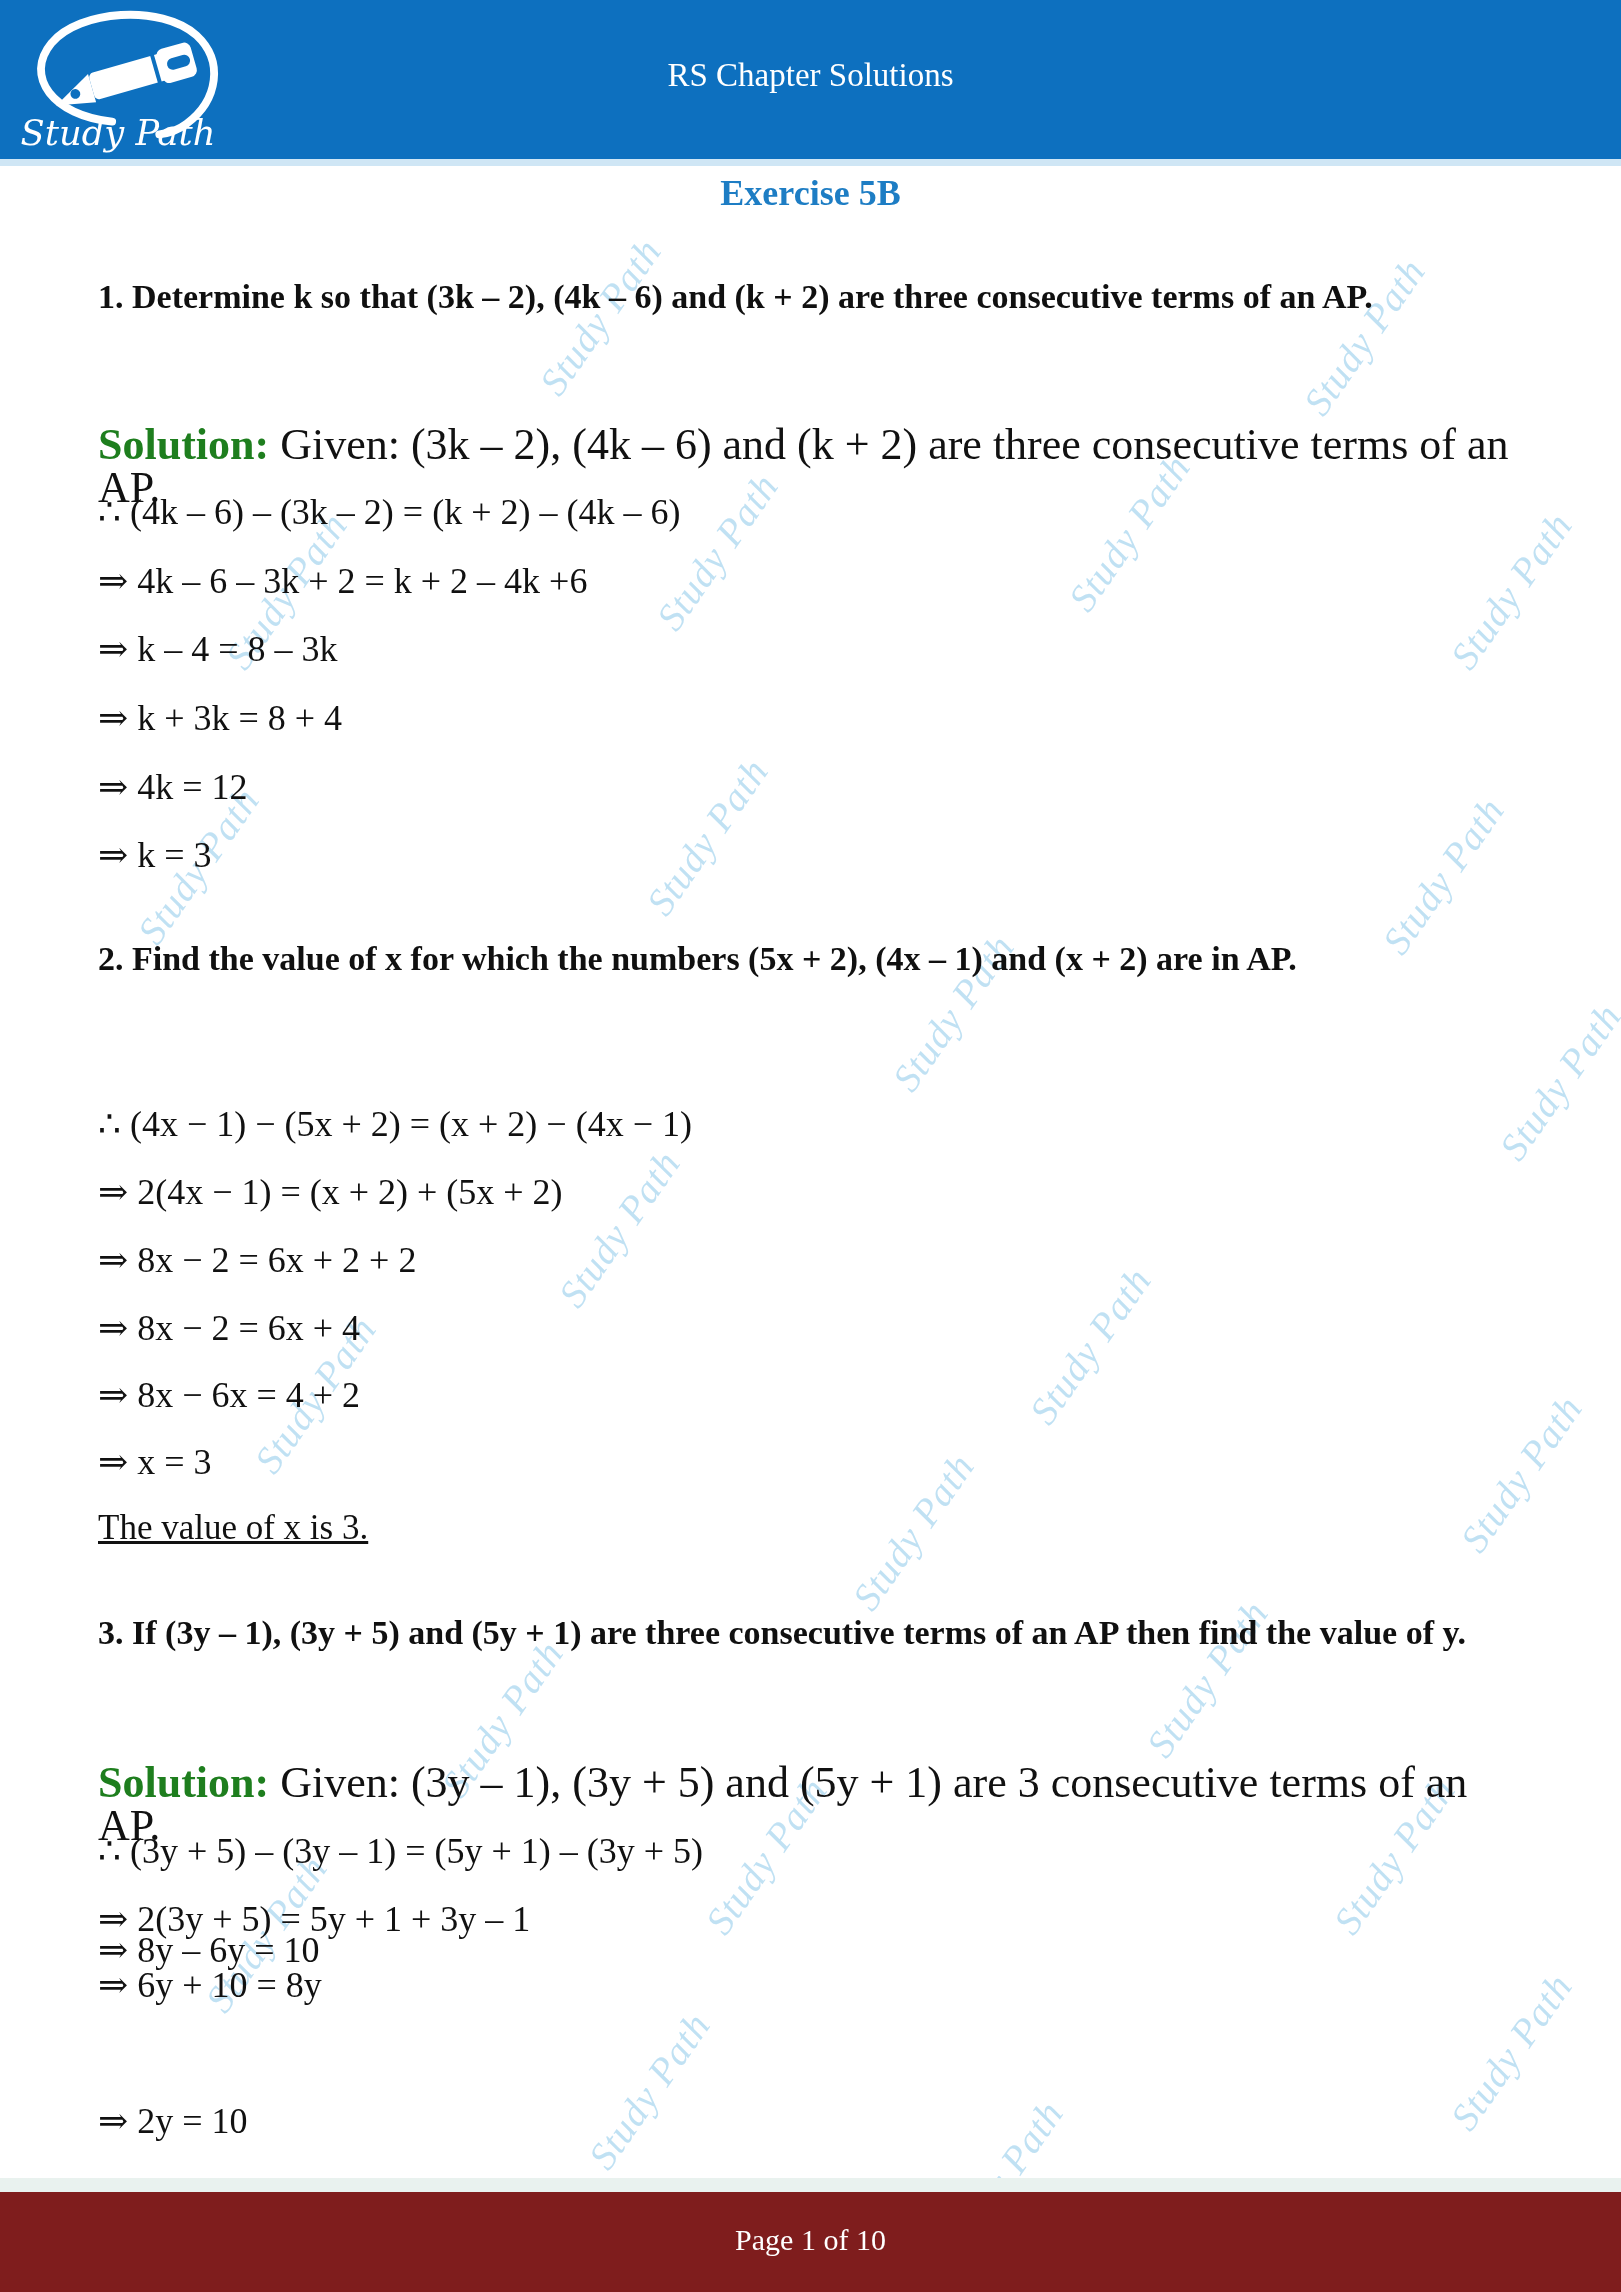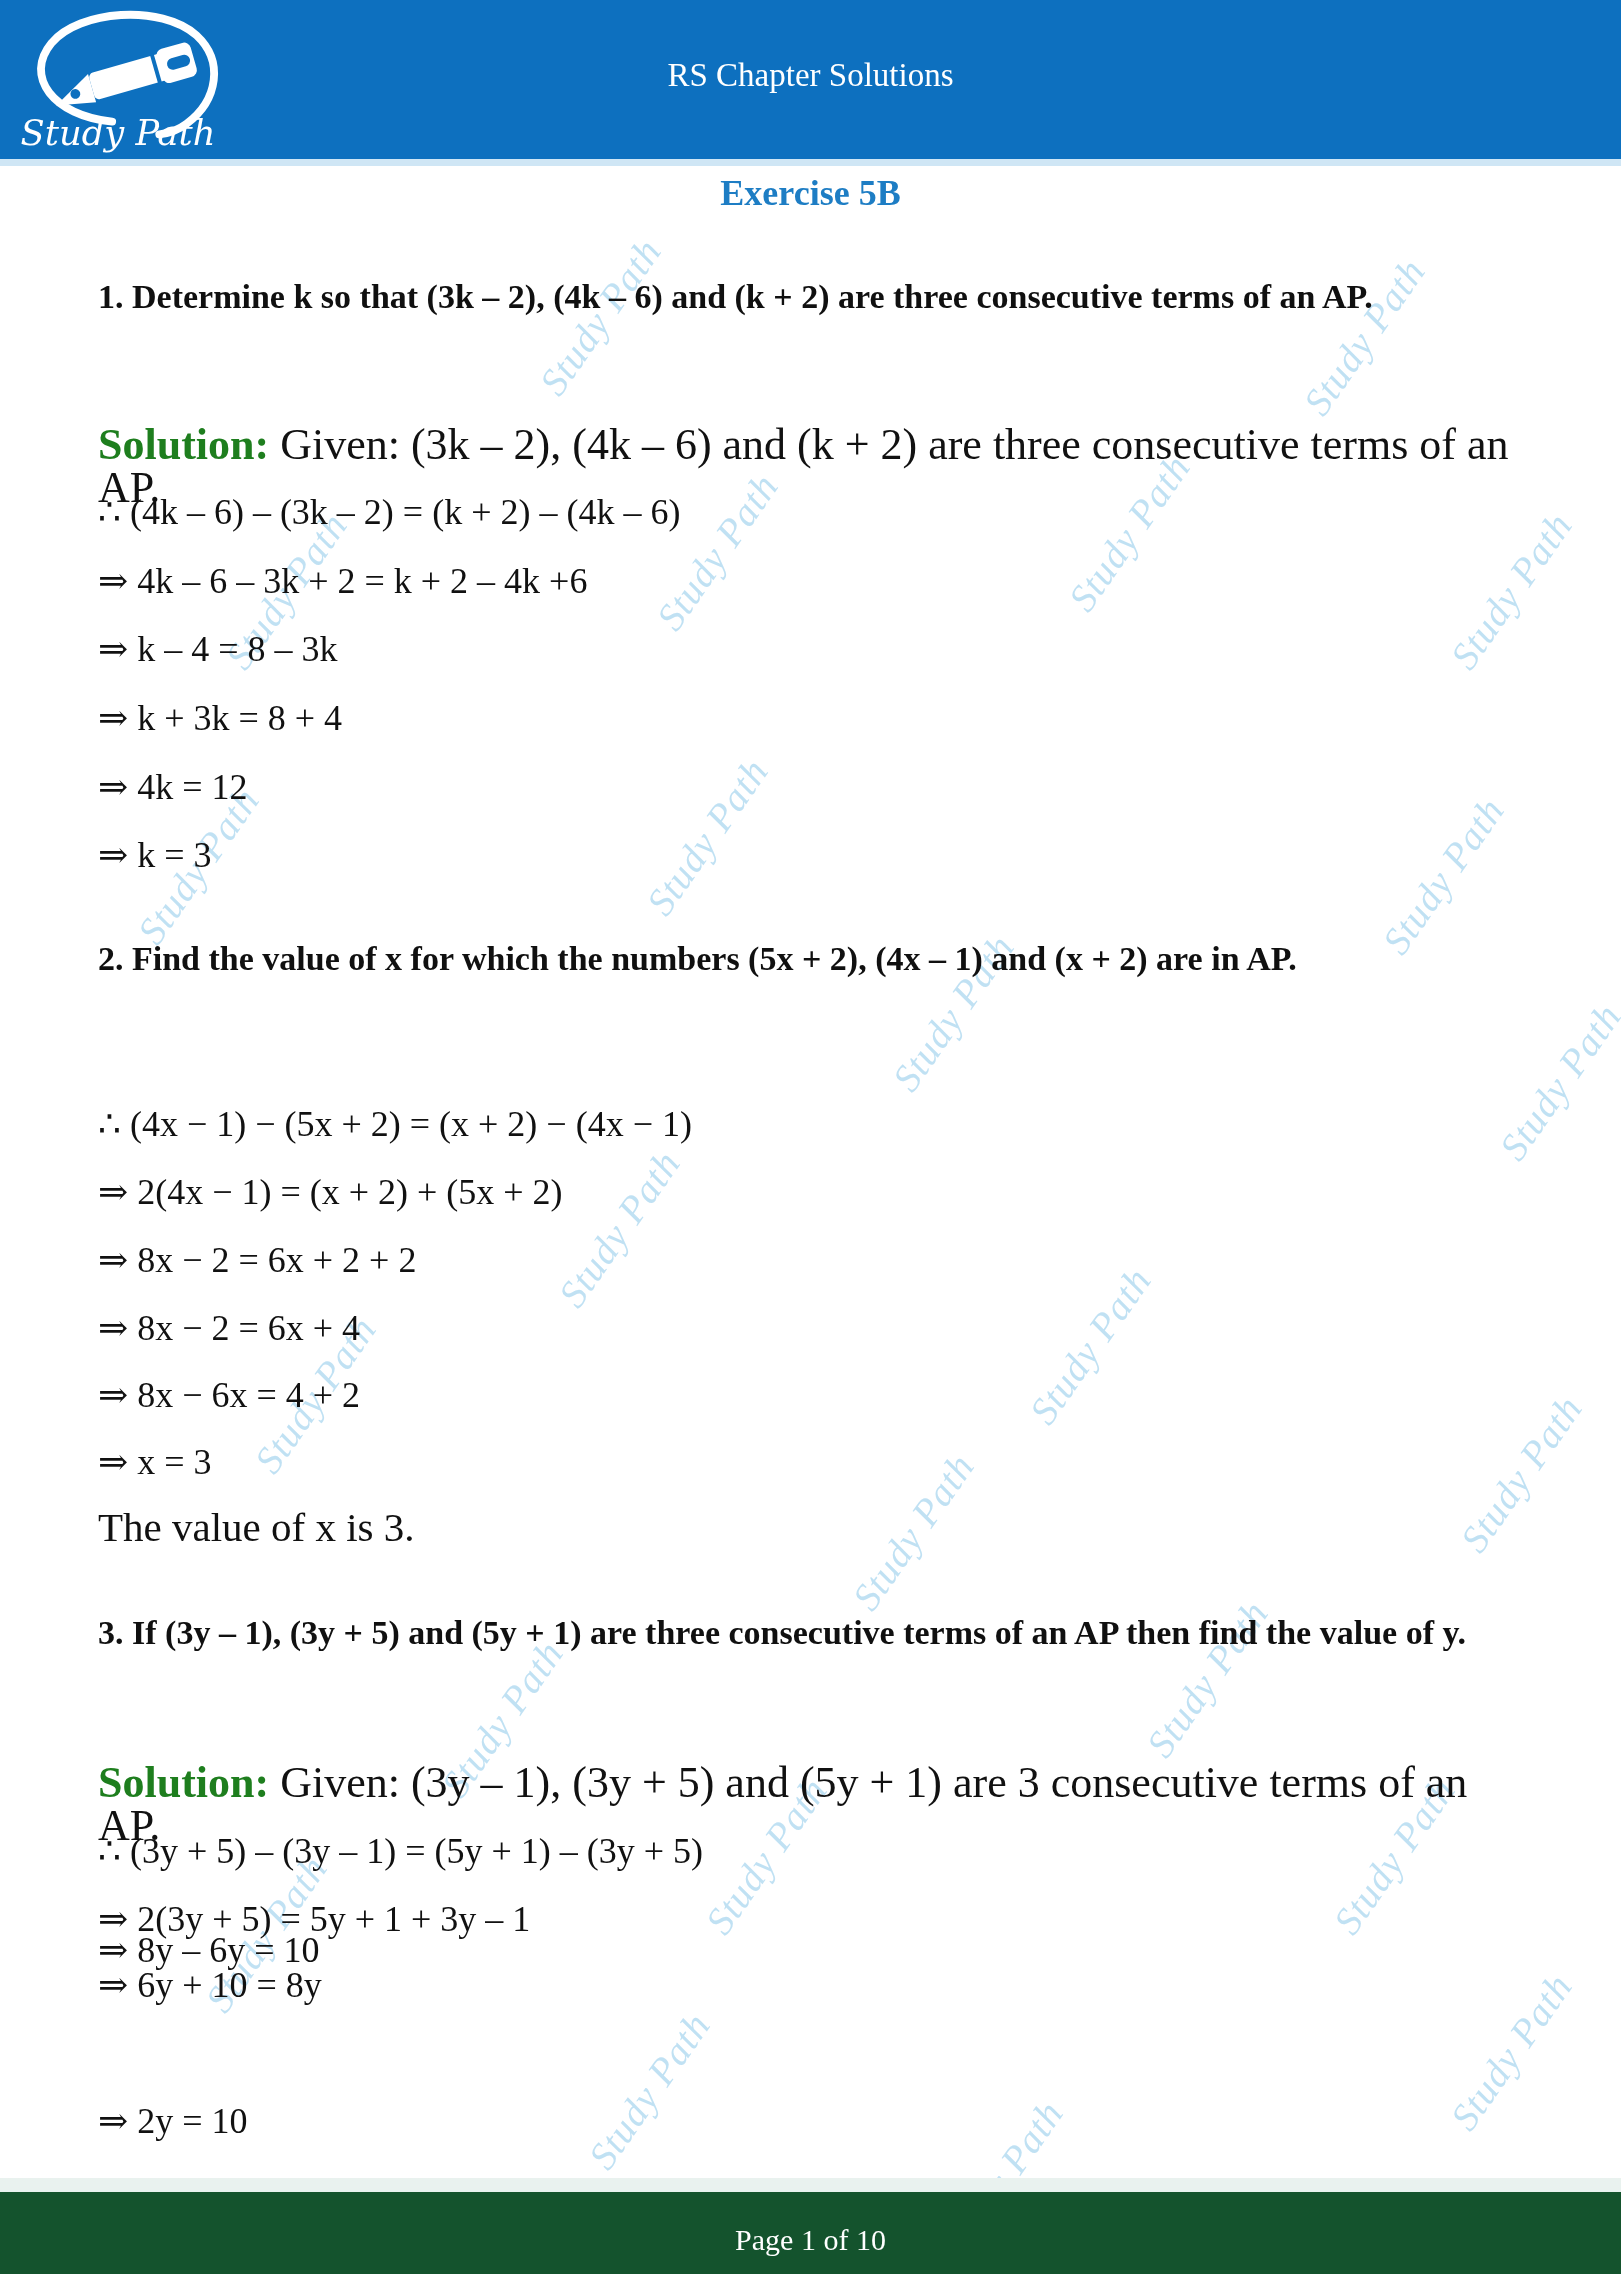--- a/index.html
+++ b/index.html
@@ -25,25 +25,25 @@
   .wm { position:absolute; z-index:0; transform:rotate(-55deg); transform-origin:center;
     font-style:italic; font-size:39px; letter-spacing:1px; color:rgba(140,201,234,0.55); white-space:nowrap; }
 
   
   .blk { position:absolute; left:98px; z-index:1; }
   .q-title { width:1417px; font-weight:bold; font-size:34px; line-height:56px; color:#101010; }
   .oneline { width:auto; white-space:nowrap; }
   .sol { font-size:44px; line-height:43px; width:1431px; }
   .sol-label { color:#1e7e1e; font-weight:bold; }
   .step { font-size:36px; line-height:45px; white-space:nowrap; }
-  .conclusion { font-size:41px; line-height:43px; }
+  .conclusion { font-size:35px; line-height:43px;text-decoration:underline; }
 
   
   .footer-strip { position:absolute; left:0; top:2178px; width:1621px; height:13.7px; background:#e9f2ef; z-index:2; }
-  .footer-band { position:absolute; left:0; top:2192px; width:1621px; height:82px; background:#14532d; z-index:2; }
+  .footer-band { position:absolute; left:0; top:2192px; width:1621px; height:101px; background:#7f1d1d; z-index:2; }
   .footer-text { margin-top:31px; text-align:center; color:#ffffff; font-size:30px; }
 </style>
 </head>
 <body>
 
 <div class="page">
 
   <div class="wm" style="left:510px;  top:294px;">Study Path</div>
   <div class="wm" style="left:1274px; top:314px;">Study Path</div>
   <div class="wm" style="left:196px;  top:568px;">Study Path</div>

